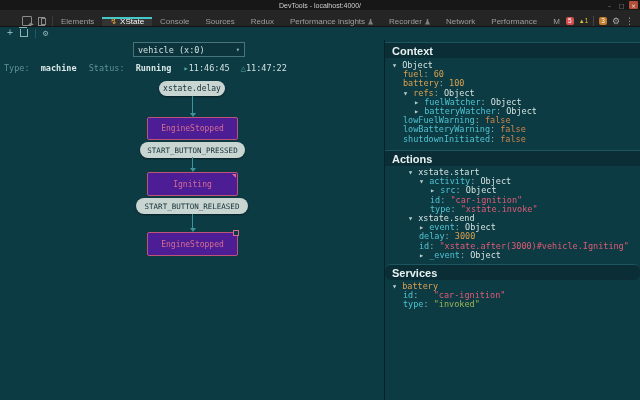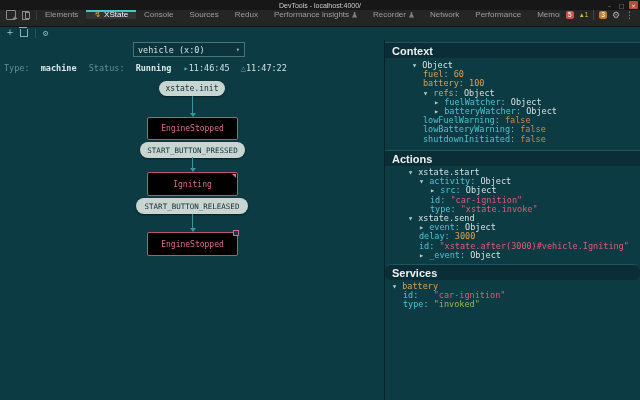--- a/index.html
+++ b/index.html
@@ -10,22 +10,22 @@
   .titlebar{position:absolute;left:0;top:0;right:0;height:10px;background:#171717;
     display:flex;align-items:center;justify-content:center;
     font:7px "Liberation Sans",sans-serif;color:#cfcfcf;}
   .win-controls{position:absolute;right:2px;top:1px;display:flex;gap:3px;align-items:center;
     font:6px "DejaVu Sans",sans-serif;color:#9a9a9a;}
   .win-btn{width:9px;height:8px;display:flex;align-items:center;justify-content:center;border-radius:1px;}
   .win-btn.close{background:#b05038;color:#f3e2dc;}
 
   
   .tabbar{position:absolute;left:0;top:10px;right:0;height:16px;background:#252526;
-    display:flex;align-items:flex-start;font:8px "Liberation Sans",sans-serif;color:#9f9f9f;
-    border-bottom:1px solid #141414;}
+    display:flex;align-items:flex-end;font:8px "Liberation Sans",sans-serif;color:#9f9f9f;
+    border-bottom:1px solid #141414;padding-left:16px;}
   .lead-icons{display:flex;align-items:center;gap:6px;padding:0 6px;border-right:1px solid #3a3a3a;}
   .icon-inspect{position:relative;width:8px;height:8px;border:1px solid #8a8a8a;border-radius:1px;}
   .icon-inspect::after{content:"";position:absolute;right:-2px;bottom:-2px;width:0;height:0;
     border-left:4px solid #8a8a8a;border-bottom:4px solid transparent;transform:rotate(45deg);}
   .icon-device{position:relative;width:8px;height:8px;}
   .icon-device::before{content:"";position:absolute;left:0;top:0;width:5px;height:7px;border:1px solid #8a8a8a;}
   .icon-device::after{content:"";position:absolute;right:0;bottom:0;width:3px;height:5px;border:1px solid #8a8a8a;background:#252526;}
   .tabs{display:flex;align-items:stretch;flex:1;overflow:hidden;}
   .tab{display:flex;align-items:center;gap:3px;padding:0 8px;white-space:nowrap;cursor:default;}
   .tab.active{background:#333333;color:#fbfbfb;box-shadow:inset 0 2px 0 #45c8c8;}
@@ -56,21 +56,21 @@
     display:flex;align-items:center;justify-content:space-between;padding:0 4px;}
   .selector .chev{color:#9fb8b8;font-size:7px;}
   .meta{position:absolute;left:4px;top:63px;font-size:8.5px;color:#cfe1df;white-space:nowrap;}
   .meta .lbl{color:#5d9096;}
   .meta .val{color:#d8e8e6;font-weight:bold;margin-right:7px;margin-left:6px;}
   .meta .time{color:#cfe1df;margin-right:6px;}
   .meta .tpre{color:#58b0ae;}
 
   .node{position:absolute;display:flex;align-items:center;justify-content:center;box-sizing:border-box;font-size:8px;}
   .node.event{background:#c8d5d0;color:#122f36;border-radius:8px;box-shadow:0 1px 2px rgba(0,0,0,.45);}
-  .node.state{background:#000000;border:1px solid #bf5377;color:#d66d92;border-radius:2px;}
+  .node.state{background:#4c1d95;border:1px solid #bf5377;color:#d66d92;border-radius:2px;}
   .n-init{left:159px;top:81px;width:66px;height:15px;}
   .n-es1{left:147px;top:117px;width:91px;height:23px;}
   .n-pressed{left:140px;top:142px;width:105px;height:16px;font-size:7.5px;}
   .n-ign{left:147px;top:172px;width:91px;height:24px;}
   .n-released{left:136px;top:198px;width:112px;height:16px;font-size:7.5px;}
   .n-es2{left:147px;top:232px;width:91px;height:24px;}
   .flag-badge{position:absolute;right:1px;top:1px;width:0;height:0;
     border-left:4px solid transparent;border-top:4px solid #d66d92;}
   .sq-badge{position:absolute;right:-2px;top:-3px;width:4px;height:4px;border:1px solid #d66d92;background:#0d3b44;}
   .arrow{position:absolute;border-left:1px solid #3e949b;width:0;}
@@ -79,21 +79,21 @@
   .a1{left:192px;top:96px;height:17px;}
   .a2{left:192px;top:157px;height:11px;}
   .a3{left:192px;top:214px;height:14px;}
 
   
   .rpane{position:absolute;left:384px;top:40px;right:0;bottom:0;background:#0d3b44;border-left:1px solid #062229;}
   .sec-h{position:absolute;left:0;right:0;height:15px;background:#0a2d36;border-top:1px solid #1b5560;
     color:#e8f1f0;font:bold 11px "Liberation Sans",sans-serif;display:flex;align-items:center;padding-left:7px;}
   .sec-h.ctx{top:2px;} .sec-h.act{top:110px;} .sec-h.svc{top:224px;border-radius:6px;}
   .lines{position:absolute;left:0;right:0;font-size:8.5px;line-height:9.2px;}
-  .lines.ctx{top:21px;margin-left:20px;} .lines.act{top:128px;margin-left:16px;} .lines.svc{top:242px;}
+  .lines.ctx{top:21px;} .lines.act{top:128px;margin-left:16px;} .lines.svc{top:242px;}
   .tree-line{white-space:pre;}
   .tok-exp{color:#b9cfcd;}
   .tok-obj{color:#d5e2e0;}
   .tok-kcyan{color:#4fc3d1;}
   .tok-korange{color:#dba04f;}
   .tok-num{color:#dba04f;}
   .tok-bool{color:#d1864a;}
   .tok-str{color:#e25b76;}
   .tok-strg{color:#9ab457;}
   .tok-p{color:#8fb0ae;}
@@ -175,21 +175,21 @@
   </div>
   <div class="meta">
     <span class="lbl">Type:</span>
     <span class="val">machine</span>
     <span class="lbl">Status:</span>
     <span class="val">Running</span>
     <span class="time"><span class="tpre">▸</span><span>11:46:45</span></span>
     <span class="time"><span class="tpre">△</span><span>11:47:22</span></span>
   </div>
 
-  <div class="node event n-init">xstate.init</div>
+  <div class="node event n-init">xstate.delay</div>
   <div class="arrow a1"></div>
   <div class="node state n-es1">EngineStopped</div>
   <div class="node event n-pressed">START_BUTTON_PRESSED</div>
   <div class="arrow a2"></div>
   <div class="node state n-ign">
     <span>Igniting</span>
     <span class="flag-badge"></span>
   </div>
   <div class="node event n-released">START_BUTTON_RELEASED</div>
   <div class="arrow a3"></div>

